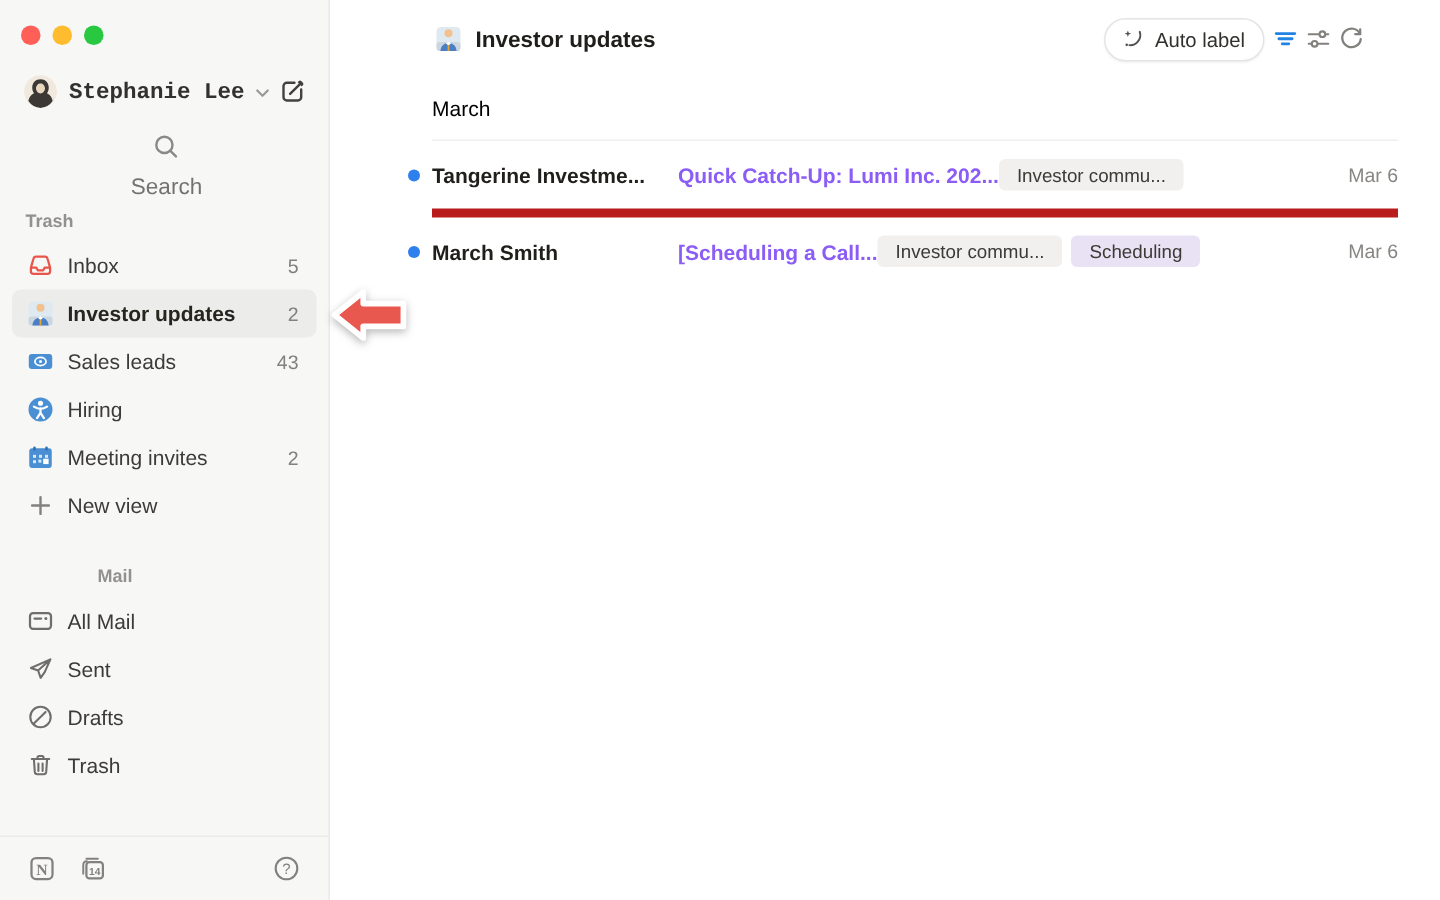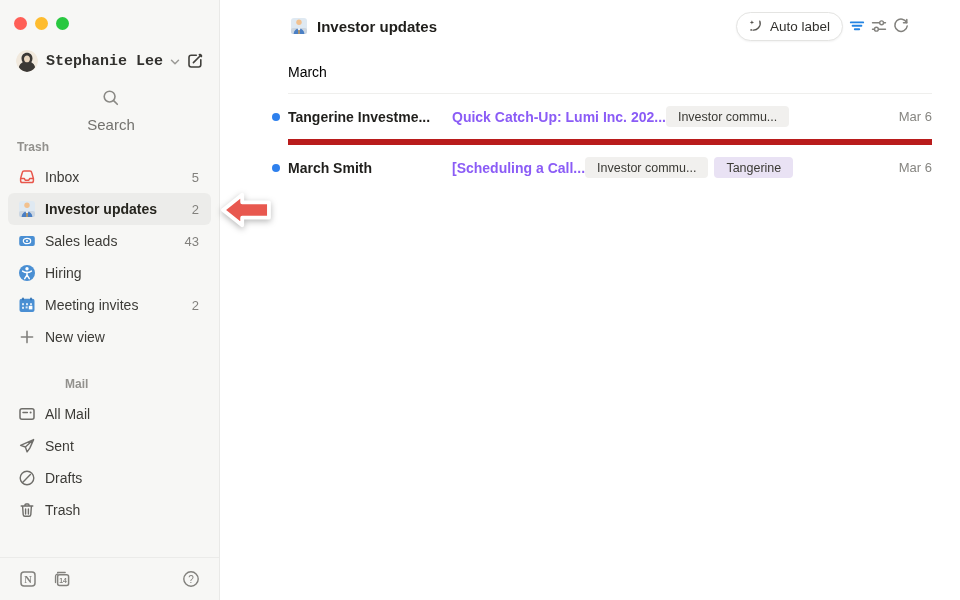--- a/index.html
+++ b/index.html
@@ -290,21 +290,21 @@
               <span class="tag tag-gray">Investor commu...</span>
             </span>
             <span class="date">Mar 6</span>
           </div>
           <div class="row">
             <span class="dot"></span>
             <span class="sender">March Smith</span>
             <span class="subject">[Scheduling a Call...</span>
             <span class="tags">
               <span class="tag tag-gray">Investor commu...</span>
-              <span class="tag tag-purple">Tangerine</span>
+              <span class="tag tag-purple">Scheduling</span>
             </span>
             <span class="date">Mar 6</span>
           </div>
         </div>
     </section>
   </main>
 
   <span class="pointer">
     <svg viewBox="0 0 56 46" width="54" height="44">
       <path d="M24 7v8h28v16H24v8L4 23z" fill="#e8584f" stroke="#ffffff" stroke-width="4" stroke-linejoin="round"></path>

